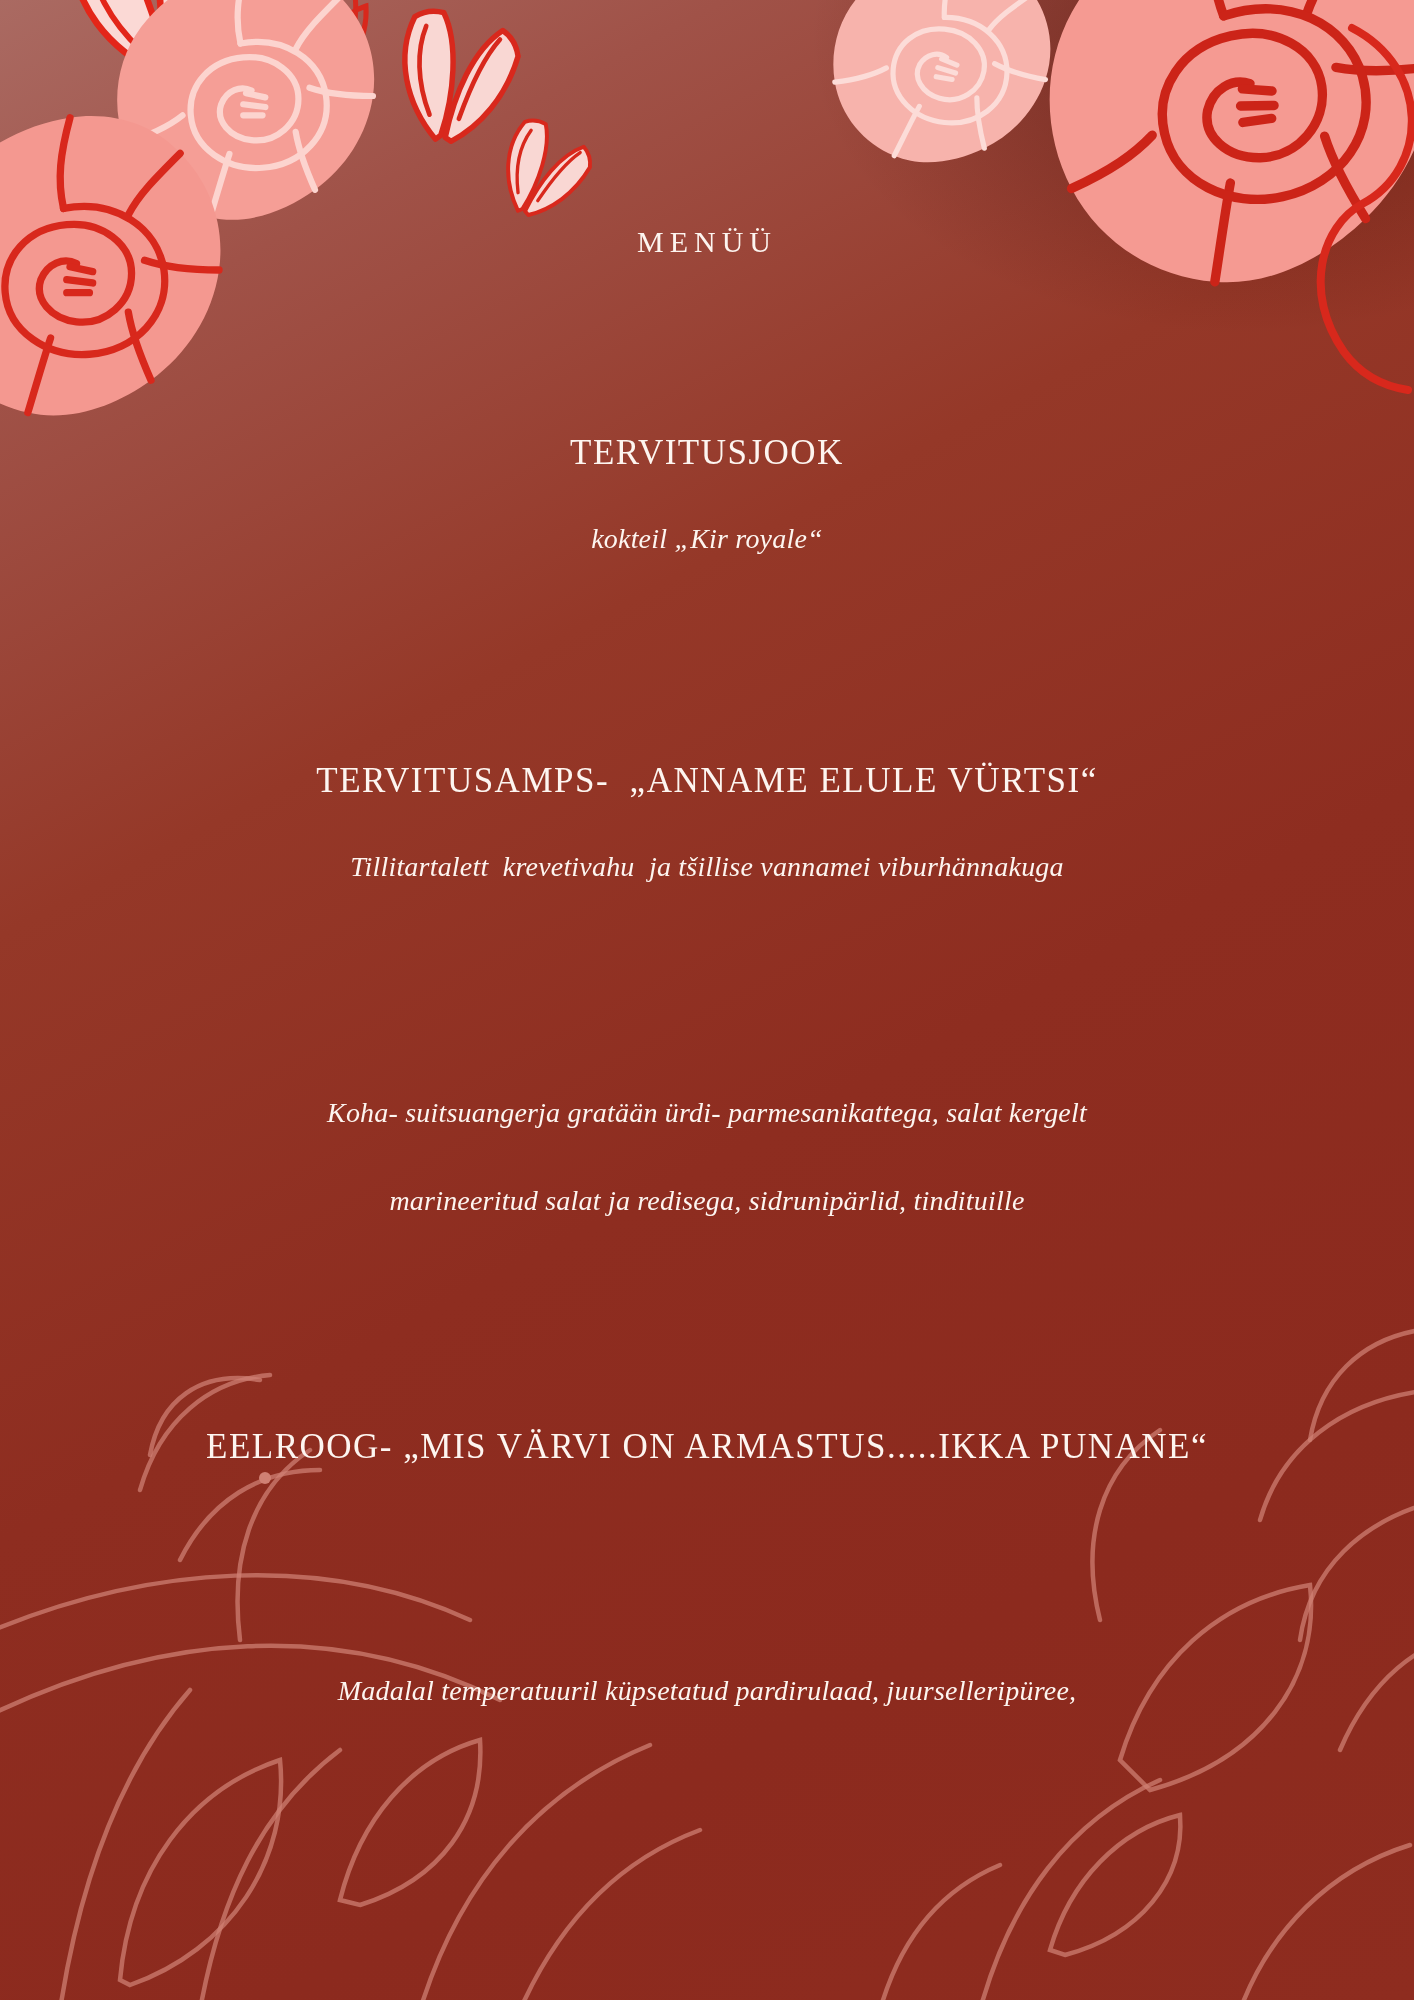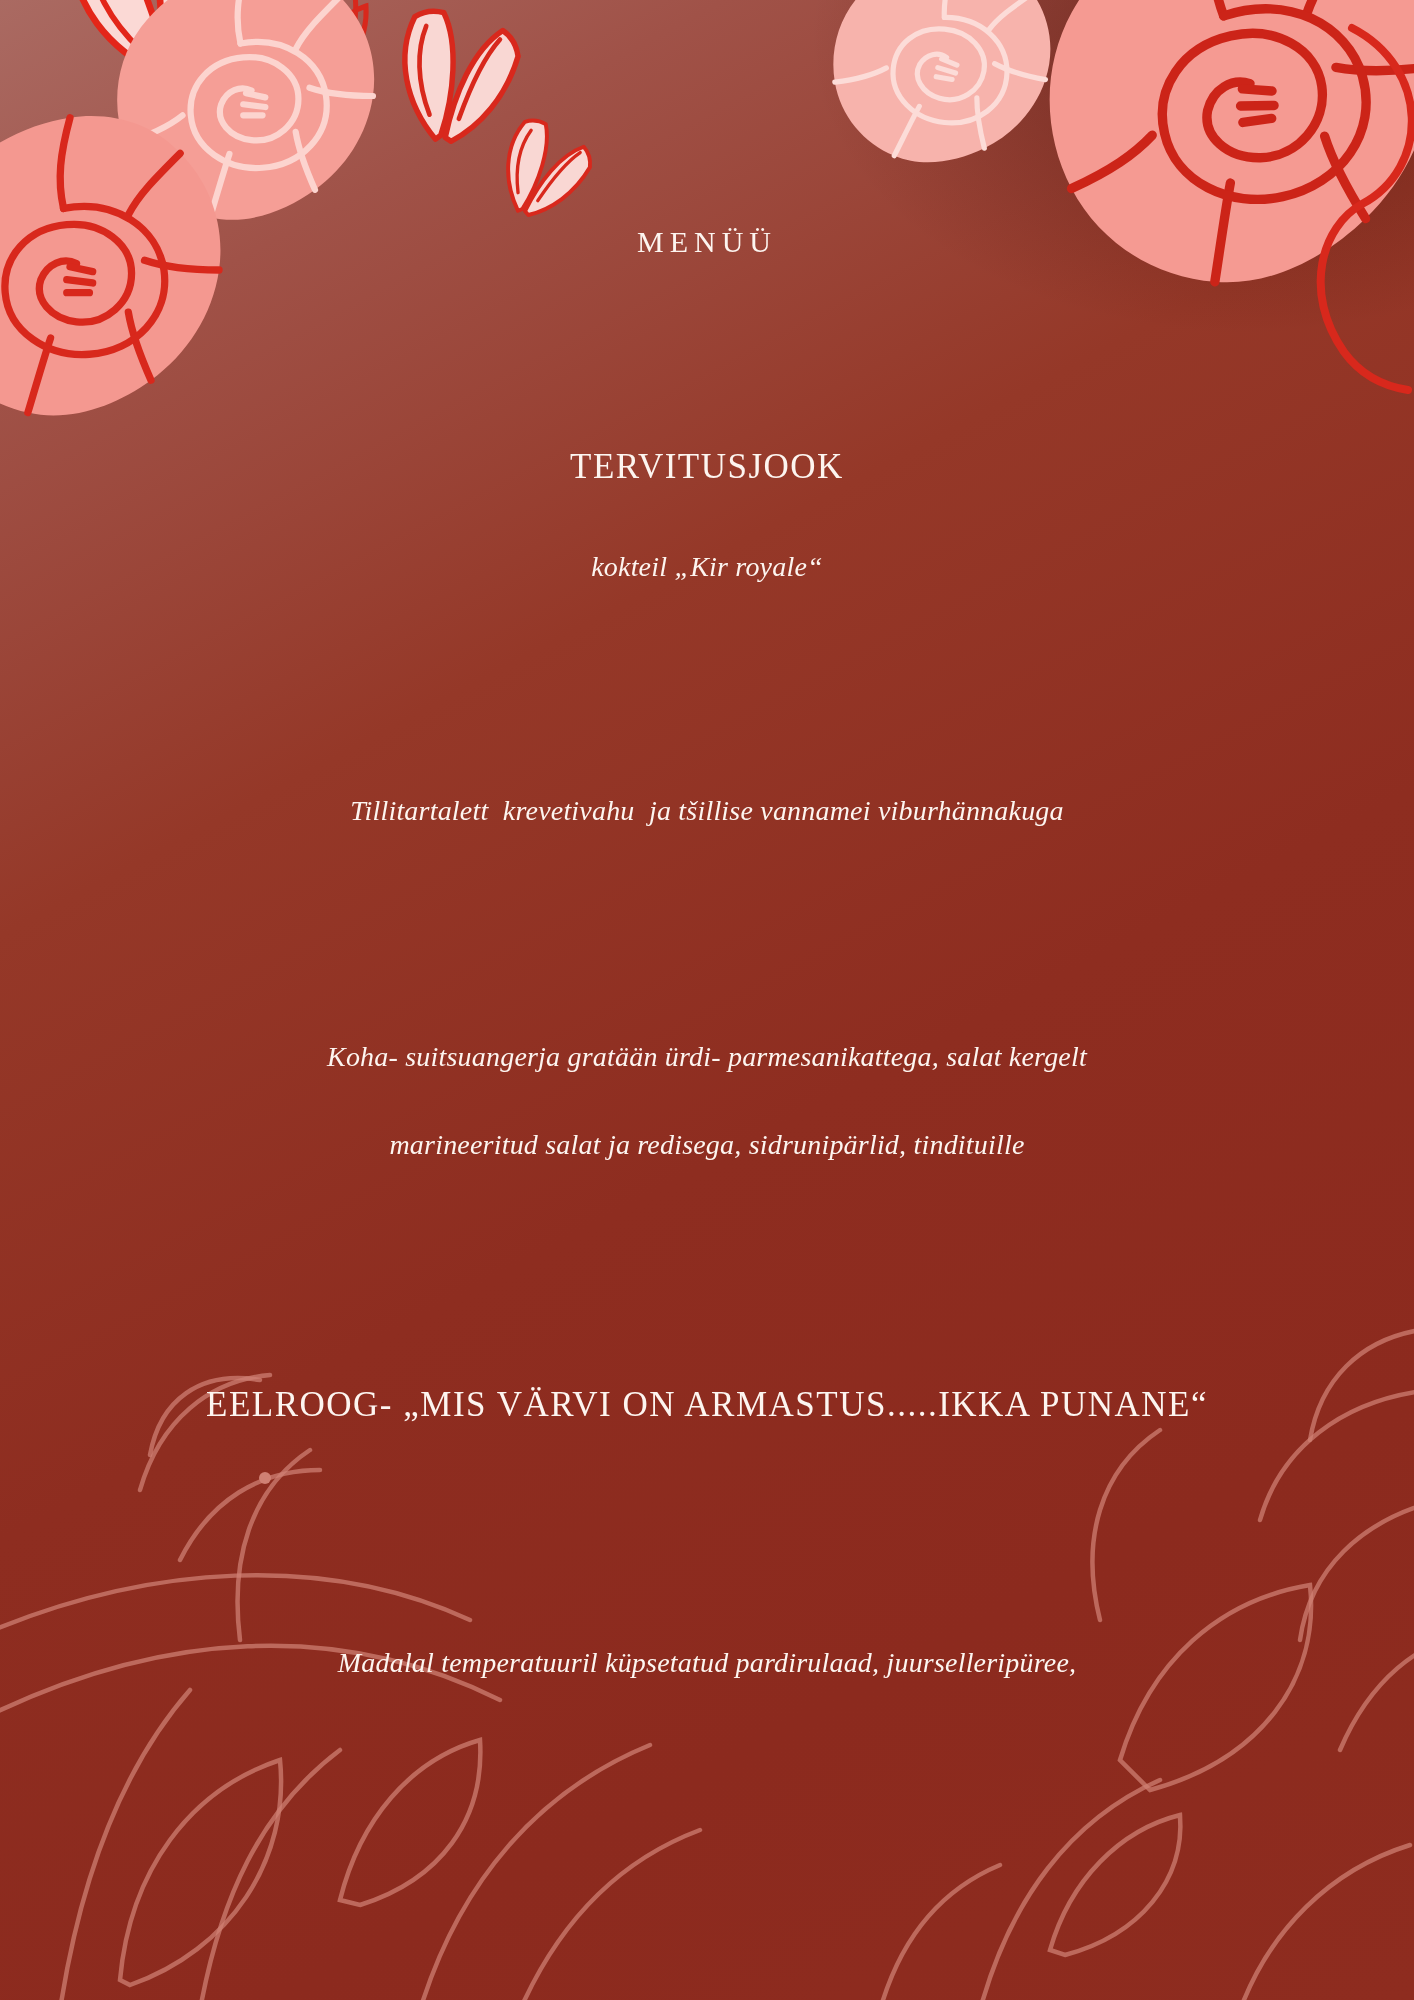--- a/index.html
+++ b/index.html
@@ -26,21 +26,21 @@
     text-align:center;
     white-space:pre-wrap;
   }
   .menu-title{
     margin:0 0 75px 0;
     font-size:30px;font-weight:400;
     letter-spacing:6px;line-height:44px;
   }
   .sec{margin:0;}
   .menu-heading{
-    margin:14px;font-size:35px;font-weight:400;
+    margin:0;font-size:35px;font-weight:400;
     letter-spacing:1.5px;line-height:48px;
   }
   .menu-desc{
     margin:0;font-style:italic;font-weight:400;
     font-size:28px;line-height:52px;letter-spacing:0.2px;
   }
   .mb66{margin-bottom:66px}.mb68{margin-bottom:68px}.mb70{margin-bottom:70px}
   .mb76{margin-bottom:76px}
 </style>
 </head>
@@ -142,20 +142,21 @@
   <div class="content">
 
     <h1 class="menu-title">MENÜÜ</h1>
 
     <section class="sec mb66">
       <h2 class="menu-heading">TERVITUSJOOK</h2>
       <p class="menu-desc">kokteil „Kir royale“</p>
     </section>
 
     <section class="sec mb68">
+      <h2 class="menu-heading">TERVITUSAMPS-  „ANNAME ELULE VÜRTSI“</h2>
       <p class="menu-desc">Tillitartalett  krevetivahu  ja tšillise vannamei viburhännakuga</p>
     </section>
 
     <section class="sec mb70">
       <p class="menu-desc">Koha- suitsuangerja gratään ürdi- parmesanikattega, salat kergelt</p>
       <p class="menu-desc">marineeritud salat ja redisega, sidrunipärlid, tindituille</p>
     </section>
 
     <section class="sec mb68">
       <h2 class="menu-heading">EELROOG- „MIS VÄRVI ON ARMASTUS.....IKKA PUNANE“</h2>

